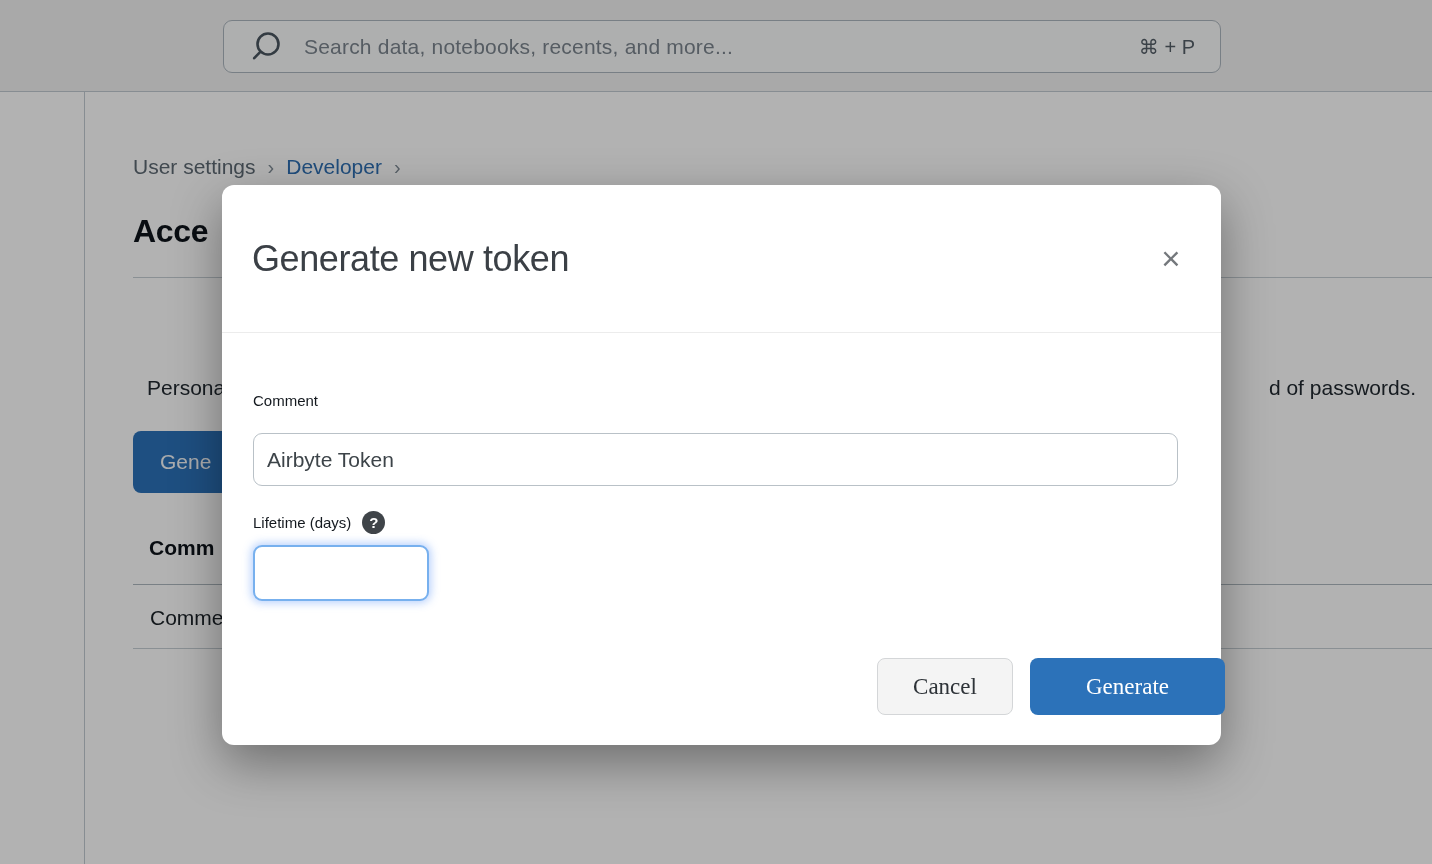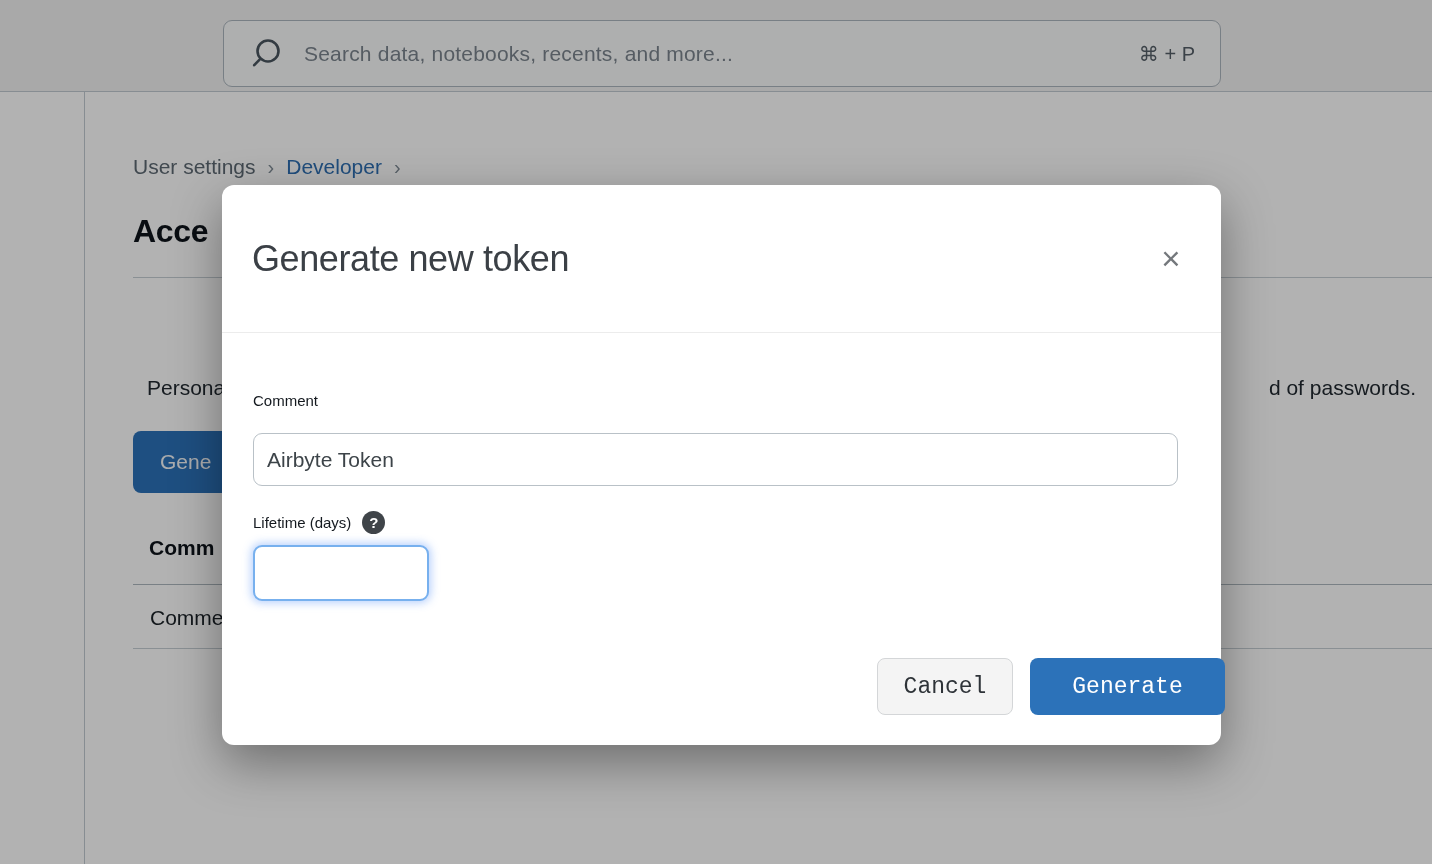--- a/index.html
+++ b/index.html
@@ -5,21 +5,21 @@
   html,body{margin:0;padding:0;background:#ffffff;}
   body{width:1432px;height:864px;overflow:hidden;position:relative;
        font-family:"Liberation Sans","DejaVu Sans",sans-serif;
        -webkit-font-smoothing:antialiased;}
 
   
   .page{position:absolute;inset:0;background:#ffffff;}
 
   .topbar{position:absolute;left:0;top:0;width:100%;height:92px;
           background:#f2f2f2;border-bottom:1px solid #c2cbd1;box-sizing:border-box;}
-  .search-box{position:absolute;left:223px;top:20px;width:998px;height:67px;
+  .search-box{position:absolute;left:223px;top:20px;width:998px;height:53px;
           box-sizing:border-box;border:1.5px solid #adb7bf;border-radius:9px;
           background:#fafbfb;display:flex;align-items:center;padding:0 25px;gap:21px;}
   .search-placeholder{flex:1;color:#7b858e;font-size:21px;letter-spacing:.2px;
           white-space:nowrap;overflow:hidden;}
   .search-shortcut{color:#555f68;font-size:20px;white-space:nowrap;}
 
   .v-divider{position:absolute;left:84px;top:92px;width:1px;height:772px;background:#c2cbd1;}
 
   .breadcrumb{position:absolute;left:133px;top:155px;display:flex;align-items:flex-end;
           gap:12px;font-size:21px;}
@@ -69,21 +69,21 @@
   .lifetime-row{position:absolute;left:31px;top:326px;display:flex;align-items:center;gap:11px;}
   .lifetime-row .field-label{position:static;}
   .help-badge{width:23px;height:23px;border-radius:50%;background:#3f4449;color:#ffffff;
          font-size:15px;font-weight:700;display:flex;align-items:center;justify-content:center;
          line-height:1;}
   .lifetime-input{position:absolute;left:31px;top:360px;width:176px;height:56px;
          box-sizing:border-box;border:2px solid #77b0ee;border-radius:9px;
          box-shadow:0 0 8px 2px rgba(77,139,247,.40);padding:0 13px;font-size:21px;
          color:#14191f;font-family:inherit;outline:none;background:#fff;}
 
-  .btn{position:absolute;border-radius:8px;font-size:23px;font-family:Liberation Mono, monospace;cursor:pointer;
+  .btn{position:absolute;border-radius:8px;font-size:23px;font-family:Liberation Serif, serif;cursor:pointer;
        display:flex;align-items:center;justify-content:center;box-sizing:border-box;}
   .btn-cancel{left:655px;top:473px;width:136px;height:57px;background:#f4f4f4;
        border:1.5px solid #d4d6d8;color:#2e3338;}
   .btn-generate{left:808px;top:473px;width:195px;height:57px;background:#2c72b9;
        border:none;color:#ffffff;font-weight:500;}
 </style>
 </head>
 <body>
 
 <div class="page">

